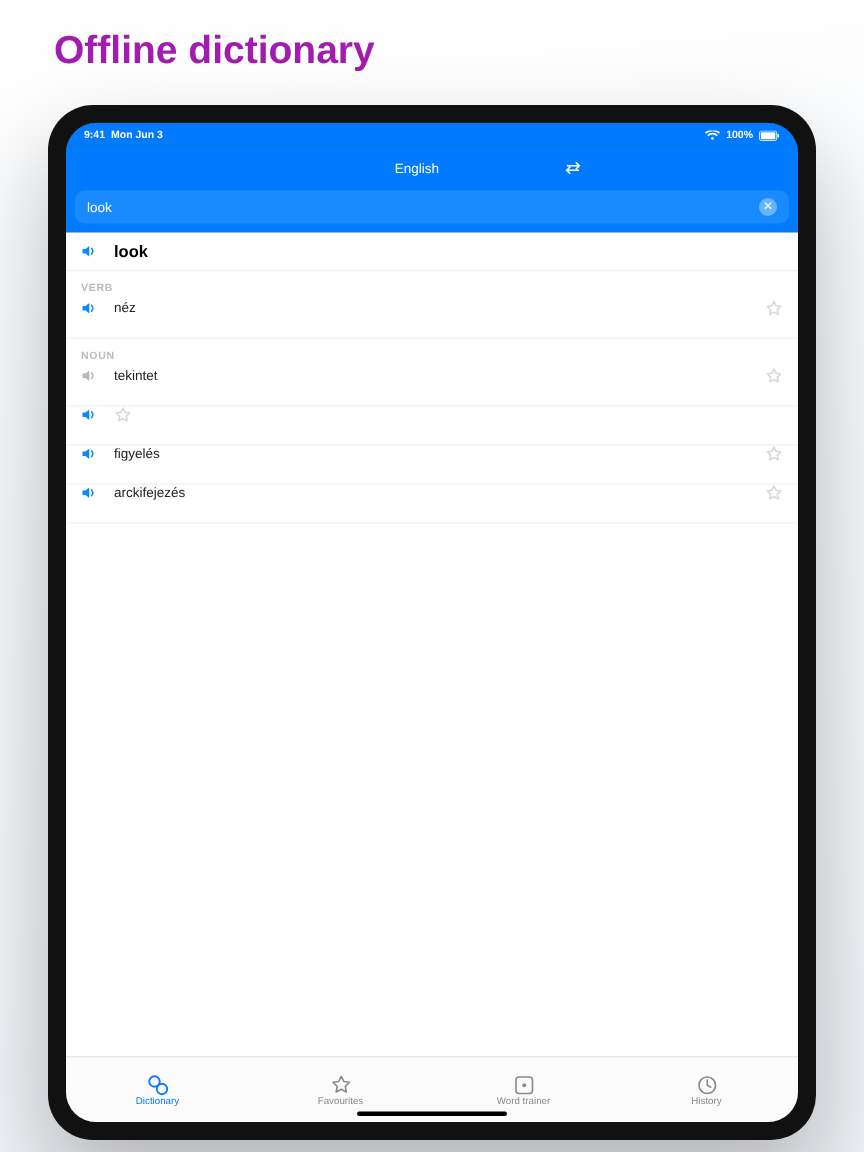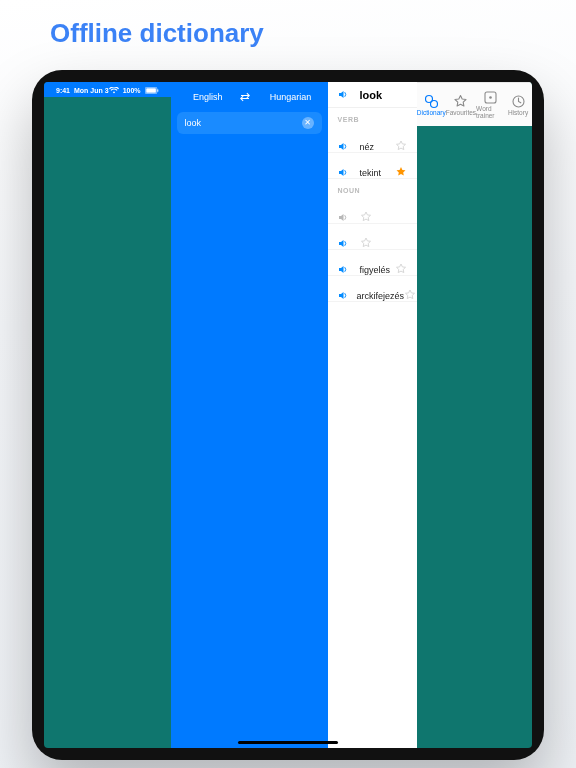--- a/index.html
+++ b/index.html
@@ -4,42 +4,42 @@
 <style>
   * { box-sizing: border-box; margin: 0; padding: 0; }
   html, body { width: 576px; height: 768px; font-family: -apple-system, Helvetica, Arial, sans-serif; }
   body {
     background: linear-gradient(175deg, #ffffff 0%, #f5f7fa 40%, #eef1f5 100%);
     overflow: hidden;
   }
   .page-title {
     font-size: 26px;
     font-weight: 700;
-    color: #3b82f6;
-    padding: 18px 0 0 50px;
+    color: #a21caf;
+    padding: 18px 0 0 36px;
   }
   .tablet {
     position: absolute;
     left: 32px;
     top: 70px;
     width: 512px;
     height: 690px;
     background: #111;
     border-radius: 30px;
     padding: 12px;
     box-shadow: 0 30px 60px rgba(0,0,0,0.25);
   }
   .screen {
     width: 100%;
     height: 100%;
     background: #0f766e;
-    border-radius: 4px;
+    border-radius: 20px;
     overflow: hidden;
     display: flex;
-    flex-direction: row;
+    flex-direction: column;
     position: relative;
   }
   .status-bar {
     height: 15px;
     display: flex;
     align-items: center;
     justify-content: space-between;
     padding: 2px 12px 0 12px;
     font-size: 7px;
     font-weight: 600;
@@ -125,21 +125,21 @@
     font-size: 7px;
     font-weight: 600;
     color: #bbb;
     letter-spacing: 0.5px;
     text-transform: uppercase;
     padding: 8px 10px 4px 10px;
     background: #fff;
   }
   .entry-row {
     display: flex;
-    align-items: flex-end;
+    align-items: flex-start;
     height: 26px;
     padding: 0 10px;
     border-bottom: 1px solid #f3f3f3;
   }
   .entry-word {
     flex: 1;
     font-size: 9px;
     color: #222;
   }
   .star {
@@ -208,21 +208,20 @@
     </div>
 
     <div class="header">
       <div class="lang-row">
         <div class="lang-label">English</div>
         <div class="swap-icon">
           <svg width="12" height="10" viewBox="0 0 12 10">
               <path d="M2 3h7L7.5 1.5 8.2.8 11 3.5 8.2 6.2 7.5 5.5 9 4H2V3zm8 4H3l1.5 1.5-.7.7L1 6.5 3.8 3.8l.7.7L3 6h7v1z" fill="#fff"></path>
             </svg>
         </div>
-        <div class="lang-label">Hungarian</div>
       </div>
       <div class="search-row">
         <input class="search-input" value="look" style="">
         <div class="search-clear">✕</div>
       </div>
     </div>
 
     <div class="content">
 
       <div class="headword-row">
@@ -244,42 +243,29 @@
                 <path d="M7 3.5a3 3 0 010 4" stroke="#058cff" stroke-width="1" fill="none" stroke-linecap="round"></path>
               </svg>
             </span>
             <span class="entry-word">néz</span>
             <span class="star">
               <svg width="12" height="12" viewBox="0 0 12 12">
                 <path d="M6 1l1.4 2.9 3.1.4-2.3 2.2.6 3.1L6 8.1 3.2 9.6l.6-3.1L1.5 4.3l3.1-.4L6 1z" fill="none" stroke="#d7d7d7" stroke-width="1" stroke-linejoin="round"></path>
               </svg>
             </span>
           </div>
-          <div class="entry-row">
-            <span class="speaker">
-              <svg width="11" height="11" viewBox="0 0 11 11">
-                <path d="M1 4v3h2l2.5 2V2L3 4H1z" fill="#058cff"></path>
-                <path d="M7 3.5a3 3 0 010 4" stroke="#058cff" stroke-width="1" fill="none" stroke-linecap="round"></path>
-              </svg>
-            </span>
-            <span class="entry-word">tekint</span>
-            <span class="star fav">
-              <svg width="12" height="12" viewBox="0 0 12 12">
-                <path d="M6 1l1.4 2.9 3.1.4-2.3 2.2.6 3.1L6 8.1 3.2 9.6l.6-3.1L1.5 4.3l3.1-.4L6 1z" fill="#ff9500" stroke-linejoin="round"></path>
-              </svg>
-            </span>
-          </div>
           <div class="section-label">NOUN</div>
           <div class="entry-row">
             <span class="speaker muted">
               <svg width="11" height="11" viewBox="0 0 11 11">
                 <path d="M1 4v3h2l2.5 2V2L3 4H1z" fill="#b8b8b8"></path>
                 <path d="M7 3.5a3 3 0 010 4" stroke="#b8b8b8" stroke-width="1" fill="none" stroke-linecap="round"></path>
               </svg>
             </span>
+            <span class="entry-word">tekintet</span>
             <span class="star">
               <svg width="12" height="12" viewBox="0 0 12 12">
                 <path d="M6 1l1.4 2.9 3.1.4-2.3 2.2.6 3.1L6 8.1 3.2 9.6l.6-3.1L1.5 4.3l3.1-.4L6 1z" fill="none" stroke="#d7d7d7" stroke-width="1" stroke-linejoin="round"></path>
               </svg>
             </span>
           </div>
           <div class="entry-row">
             <span class="speaker">
               <svg width="11" height="11" viewBox="0 0 11 11">
                 <path d="M1 4v3h2l2.5 2V2L3 4H1z" fill="#058cff"></path>

